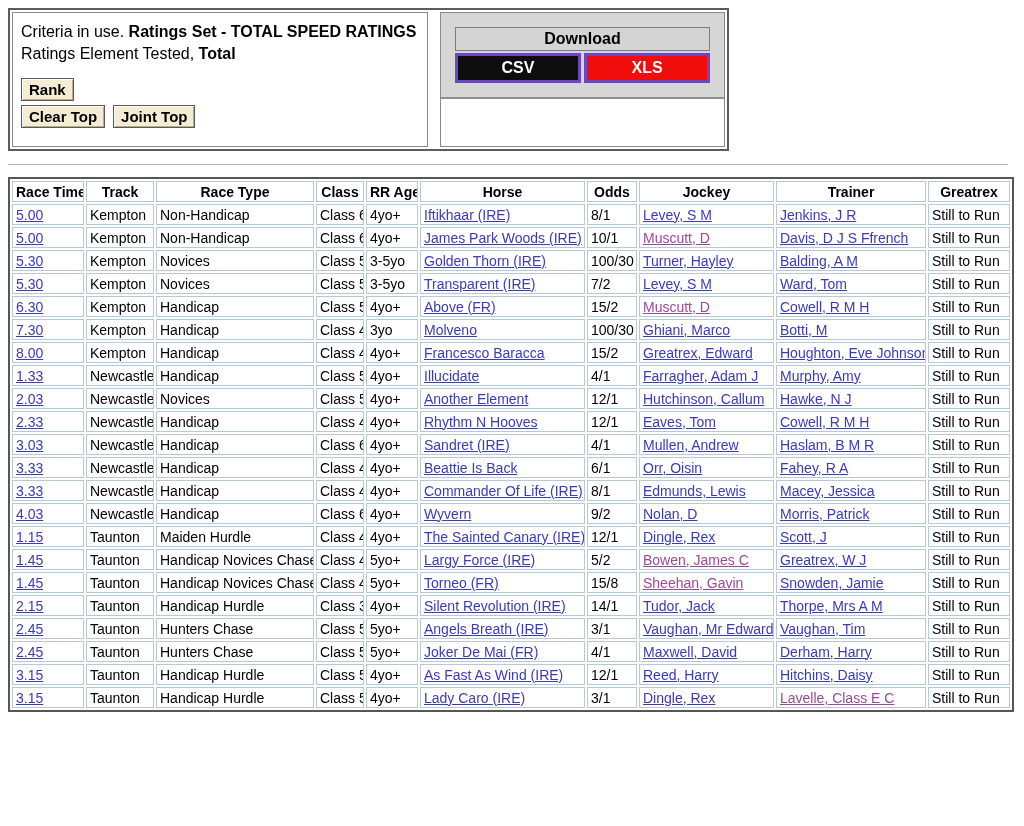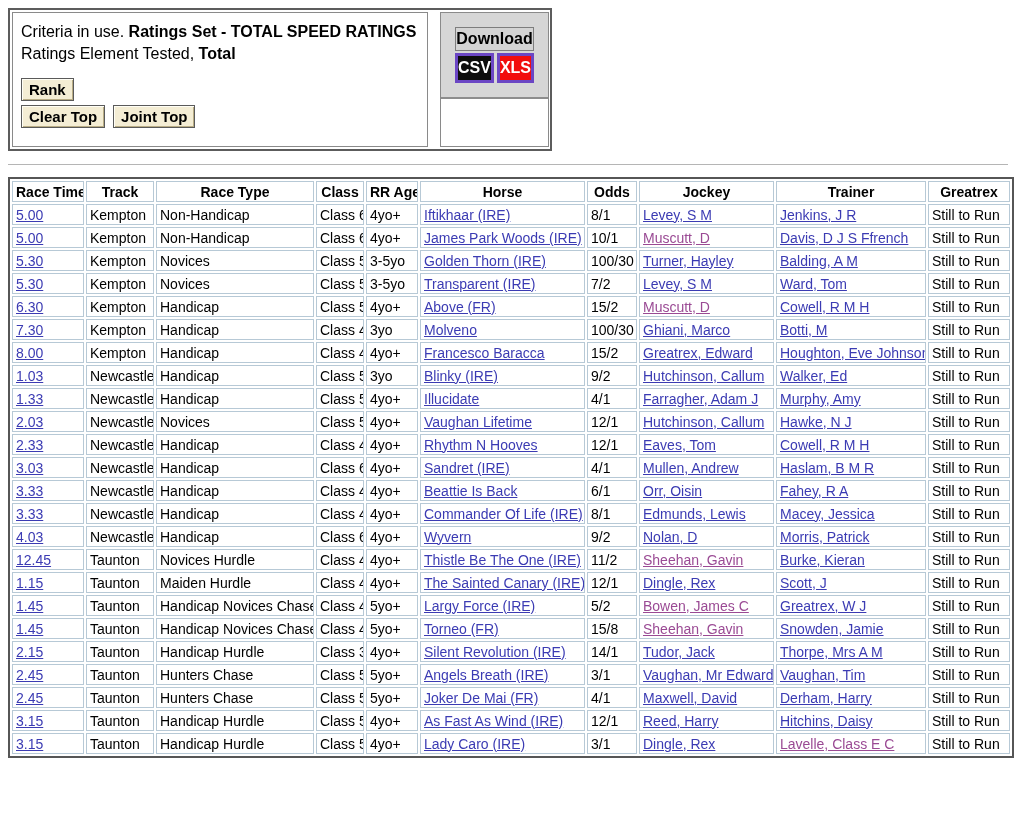--- a/index.html
+++ b/index.html
@@ -10,21 +10,21 @@
   *{box-sizing:border-box;}
   body{
     margin:8px;
     background:#ffffff;
     font-family:"Liberation Sans", sans-serif;
     color:#000;
     width:1008px;
   }
   
   .top-section{
-    width:544px;
+    width:721px;
     height:143px;
     border:2px solid #5c5c5c;
     padding:2px;
     display:flex;
     gap:12px;
   }
   .criteria-panel{
     border:1px solid #8a8a8a;
     flex:0 0 416px;
     padding:8px 8px 6px 8px;
@@ -251,50 +251,38 @@
         <td>Handicap</td>
         <td>Class 4</td>
         <td>4yo+</td>
         <td><a href="#" class="lnk">Francesco Baracca</a></td>
         <td>15/2</td>
         <td><a href="#" class="lnk">Greatrex, Edward</a></td>
         <td><a href="#" class="lnk">Houghton, Eve Johnson</a></td>
         <td>Still to Run</td>
       </tr>
       <tr>
-        <td><a href="#" class="lnk">1.03</a></td>
-        <td>Newcastle</td>
-        <td>Handicap</td>
-        <td>Class 5</td>
-        <td>3yo</td>
-        <td><a href="#" class="lnk">Blinky (IRE)</a></td>
-        <td>9/2</td>
-        <td><a href="#" class="lnk">Hutchinson, Callum</a></td>
-        <td><a href="#" class="lnk">Walker, Ed</a></td>
-        <td>Still to Run</td>
-      </tr>
-      <tr>
         <td><a href="#" class="lnk">1.33</a></td>
         <td>Newcastle</td>
         <td>Handicap</td>
         <td>Class 5</td>
         <td>4yo+</td>
         <td><a href="#" class="lnk">Illucidate</a></td>
         <td>4/1</td>
         <td><a href="#" class="lnk">Farragher, Adam J</a></td>
         <td><a href="#" class="lnk">Murphy, Amy</a></td>
         <td>Still to Run</td>
       </tr>
       <tr>
         <td><a href="#" class="lnk">2.03</a></td>
         <td>Newcastle</td>
         <td>Novices</td>
         <td>Class 5</td>
         <td>4yo+</td>
-        <td><a href="#" class="lnk">Vaughan Lifetime</a></td>
+        <td><a href="#" class="lnk">Another Element</a></td>
         <td>12/1</td>
         <td><a href="#" class="lnk">Hutchinson, Callum</a></td>
         <td><a href="#" class="lnk">Hawke, N J</a></td>
         <td>Still to Run</td>
       </tr>
       <tr>
         <td><a href="#" class="lnk">2.33</a></td>
         <td>Newcastle</td>
         <td>Handicap</td>
         <td>Class 4</td>
@@ -344,32 +332,20 @@
       <tr>
         <td><a href="#" class="lnk">4.03</a></td>
         <td>Newcastle</td>
         <td>Handicap</td>
         <td>Class 6</td>
         <td>4yo+</td>
         <td><a href="#" class="lnk">Wyvern</a></td>
         <td>9/2</td>
         <td><a href="#" class="lnk">Nolan, D</a></td>
         <td><a href="#" class="lnk">Morris, Patrick</a></td>
-        <td>Still to Run</td>
-      </tr>
-      <tr>
-        <td><a href="#" class="lnk">12.45</a></td>
-        <td>Taunton</td>
-        <td>Novices Hurdle</td>
-        <td>Class 4</td>
-        <td>4yo+</td>
-        <td><a href="#" class="lnk">Thistle Be The One (IRE)</a></td>
-        <td>11/2</td>
-        <td><a href="#" class="lnk visited">Sheehan, Gavin</a></td>
-        <td><a href="#" class="lnk">Burke, Kieran</a></td>
         <td>Still to Run</td>
       </tr>
       <tr>
         <td><a href="#" class="lnk">1.15</a></td>
         <td>Taunton</td>
         <td>Maiden Hurdle</td>
         <td>Class 4</td>
         <td>4yo+</td>
         <td><a href="#" class="lnk">The Sainted Canary (IRE)</a></td>
         <td>12/1</td>

